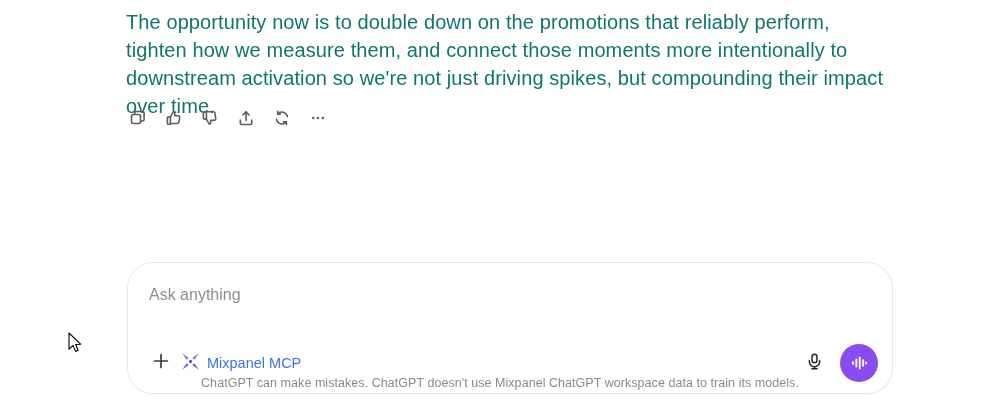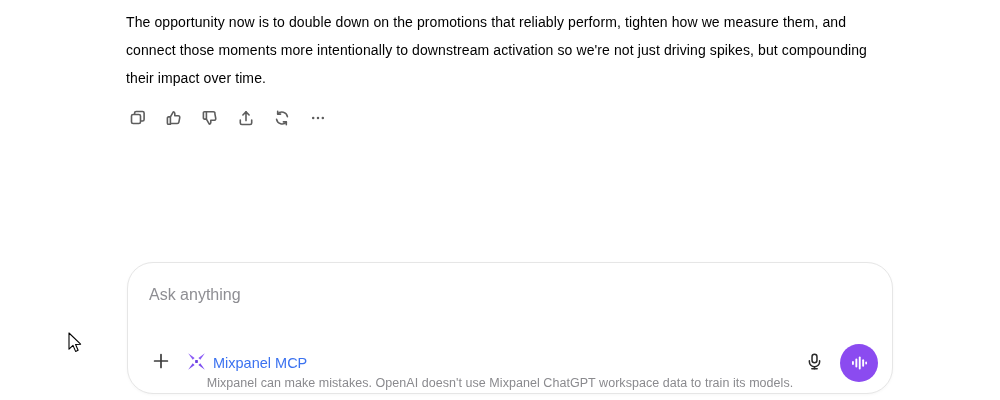--- a/index.html
+++ b/index.html
@@ -17,23 +17,23 @@
   }
 
   
   #message-block {
     position: absolute;
     left: 126px;
     top: 8px;
     width: 760px;
   }
   #message-text {
-    font-size: 14px;
+    font-size: 20px;
     line-height: 28px;
-    color: #000000;
+    color: #0f766e;
     letter-spacing: 0.1px;
     margin: 0;
     white-space: pre-wrap;
   }
 
   
   #action-toolbar {
     position: absolute;
     left: 124px;
     top: 104px;
@@ -100,21 +100,20 @@
     bottom: 7px;
     height: 46px;
     display: flex;
     align-items: center;
     padding: 0 14px 0 18px;
     box-sizing: border-box;
   }
   #composer-left {
     display: flex;
     align-items: center;
-    gap: 6px;
   }
   #add-button {
     width: 30px;
     height: 30px;
     display: flex;
     align-items: center;
     justify-content: center;
     border-radius: 50%;
     cursor: pointer;
   }
@@ -315,19 +314,19 @@
             </g>
           </svg>
         </span>
       </button>
 
     </div>
 
   </div>
 </div>
 
-<div id="footer-note">Mixpanel can make mistakes. OpenAI doesn't use Mixpanel ChatGPT workspace data to train its models.</div>
+<div id="footer-note">ChatGPT can make mistakes. ChatGPT doesn't use Mixpanel ChatGPT workspace data to train its models.</div>
 
 <div id="mouse-cursor" style="left: 68px; top: 332px;">
   <svg width="16" height="22" viewBox="0 0 16 22">
     <path d="M1 1 L1 17.2 L5.0 13.4 L7.6 19.4 L10.1 18.3 L7.6 12.5 L12.6 12.2 Z" fill="#ffffff" stroke="#000000" stroke-width="1.1" stroke-linejoin="round"></path>
   </svg>
 </div>
 
 </body></html>

